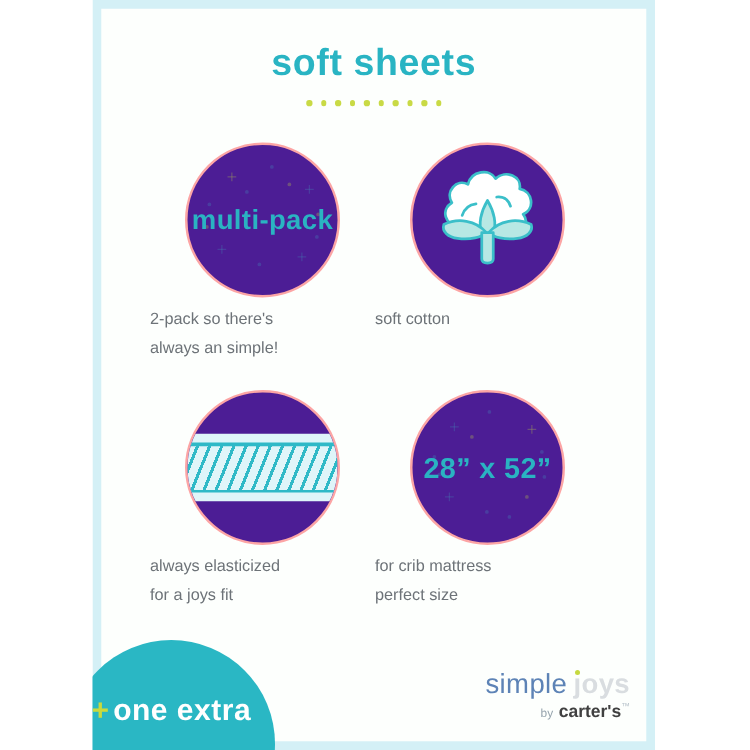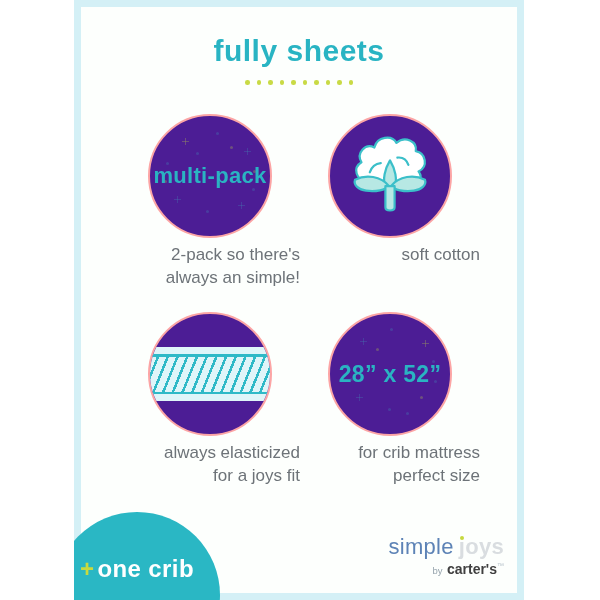--- a/index.html
+++ b/index.html
@@ -52,22 +52,22 @@
   }
   .circle-label {
     position:absolute; inset:0;
     display:flex; align-items:center; justify-content:center;
     font-weight:bold; color:#2ab3c2; letter-spacing:.3px;
   }
   .lbl-multipack { font-size:22px; }
   .lbl-size { font-size:23px; }
 
   .caption {
-    margin-top:5px; text-align:right;
-    font-size:17px; line-height:23px; color:#6d7378;
+    margin-top:5px; text-align:left;
+    font-size:13px; line-height:23px; color:#6d7378;
   }
 
   
   .sp { position:absolute; opacity:.55; }
   .sp.dot3 { width:3px; height:3px; border-radius:50%; background:currentColor; }
   .sp.plus { width:7px; height:7px; }
   .sp.plus::before { content:""; position:absolute; left:2.75px; top:0; width:1.5px; height:7px; background:currentColor; }
   .sp.plus::after  { content:""; position:absolute; left:0; top:2.75px; width:7px; height:1.5px; background:currentColor; }
 
   
@@ -112,21 +112,21 @@
   .logo-by { font-size:9.5px; color:#96a4ad; }
   .logo-carters { font-size:14px; font-weight:bold; color:#404040; }
   .logo-tm { font-size:7px; color:#b9c4cc; vertical-align:super; }
 </style>
 </head>
 <body>
 
 <div class="stage">
   <div class="card">
 
-    <div class="title">fully sheets</div>
+    <div class="title">soft sheets</div>
     <div class="dots">
         <span class="dot"></span>
         <span class="dot"></span>
         <span class="dot"></span>
         <span class="dot"></span>
         <span class="dot"></span>
         <span class="dot"></span>
         <span class="dot"></span>
         <span class="dot"></span>
         <span class="dot"></span>
@@ -201,21 +201,21 @@
       <div class="caption">
         <div>for crib mattress</div>
         <div>perfect size</div>
       </div>
     </div>
 
     <div class="card-frame"></div>
 
     <div class="dome">
       <div class="dome-label">
-        <span class="plus">+</span><span>one crib</span>
+        <span class="plus">+</span><span>one extra</span>
       </div>
     </div>
 
     <div class="logo">
       <div class="logo-line1">
         <span class="logo-simple">simple</span><span class="logo-joys">joys</span>
       </div>
       <div class="logo-line2">
         <span class="logo-by">by</span>
         <span class="logo-carters">carter's</span><span class="logo-tm">™</span>

